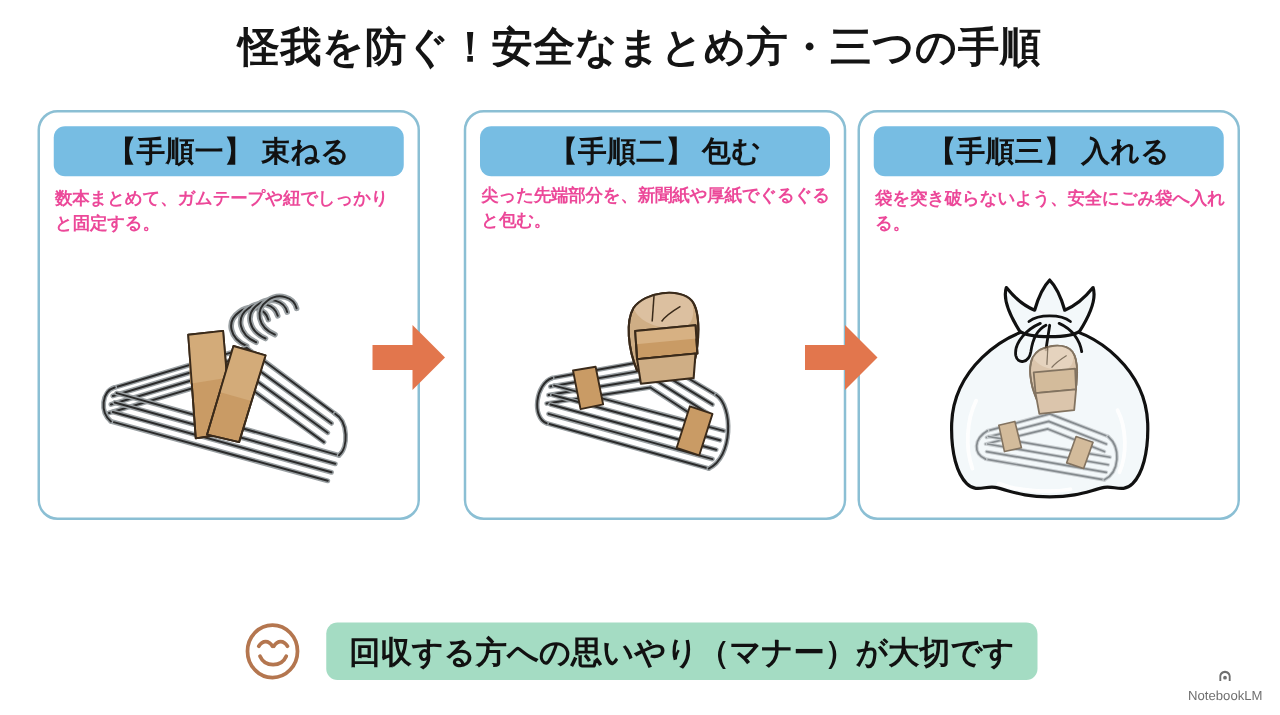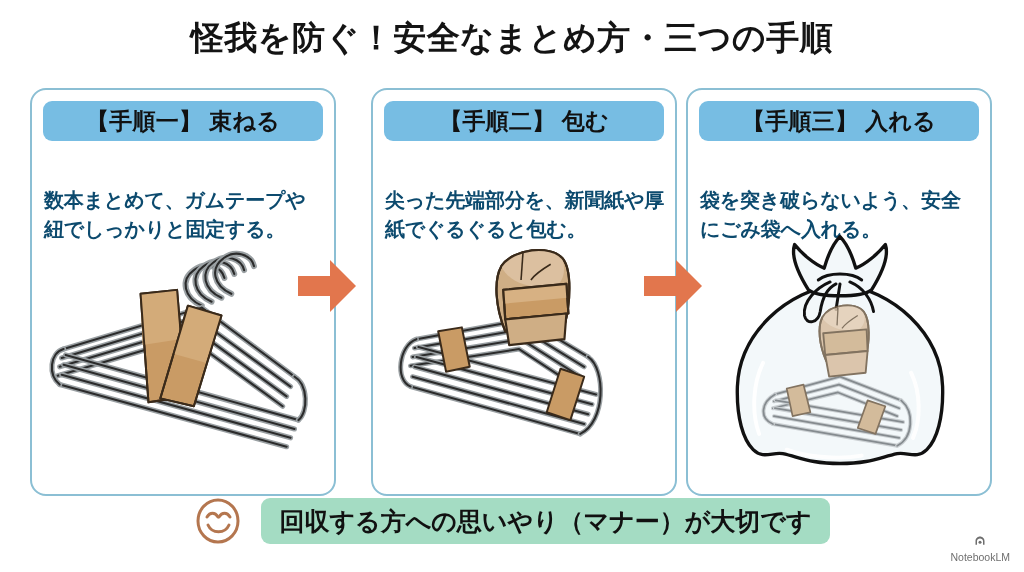--- a/index.html
+++ b/index.html
@@ -37,21 +37,21 @@
     letter-spacing: 0.5px;
     line-height: 1.2;
     white-space: nowrap;
   }
 
   
   .card {
     position: absolute;
     top: 88px;
     width: 306px;
-    height: 408px;
+    height: 328px;
     background: #ffffff;
     border: 2.5px solid #8BBFD4;
     border-radius: 16px;
   }
   #card-1 { left: 30px; }
   #card-2 { left: 371px; font-family: Liberation Serif, serif; }
   #card-3 { left: 686px; }
 
   .card-badge {
     position: absolute;
@@ -69,26 +69,25 @@
     color: #111111;
     white-space: nowrap;
     letter-spacing: 0.3px;
   }
 
   .card-body {
     position: absolute;
     top: 58px;
     left: 12px;
     right: 10px;
-    font-size: 20px;
+    font-size: 14px;
     font-weight: bold;
-    color: #0c4a6e;
+    color: #ec4899;
     line-height: 1.45;
     letter-spacing: -0.2px;
-    margin-top: 38px;
   }
 
   .card-illus {
     position: absolute;
     top: 128px;
     left: 4px;
     right: 4px;
     bottom: 6px;
   }
   .card-illus svg { width: 100%; height: 100%; display: block; }

